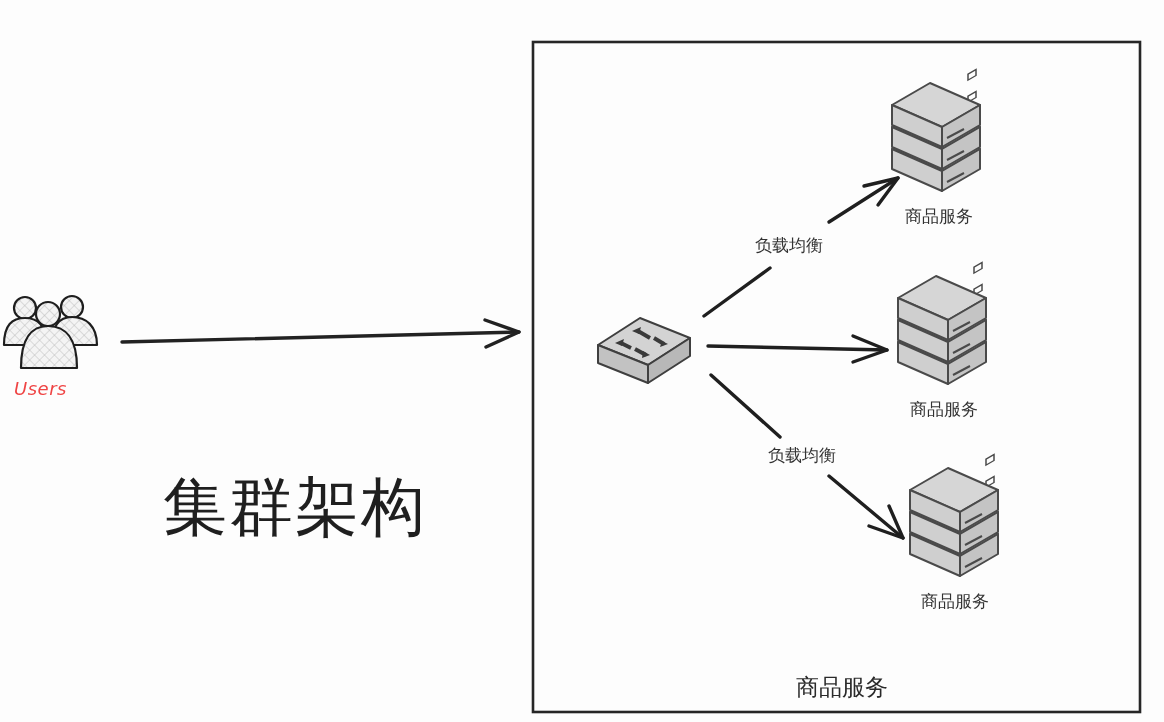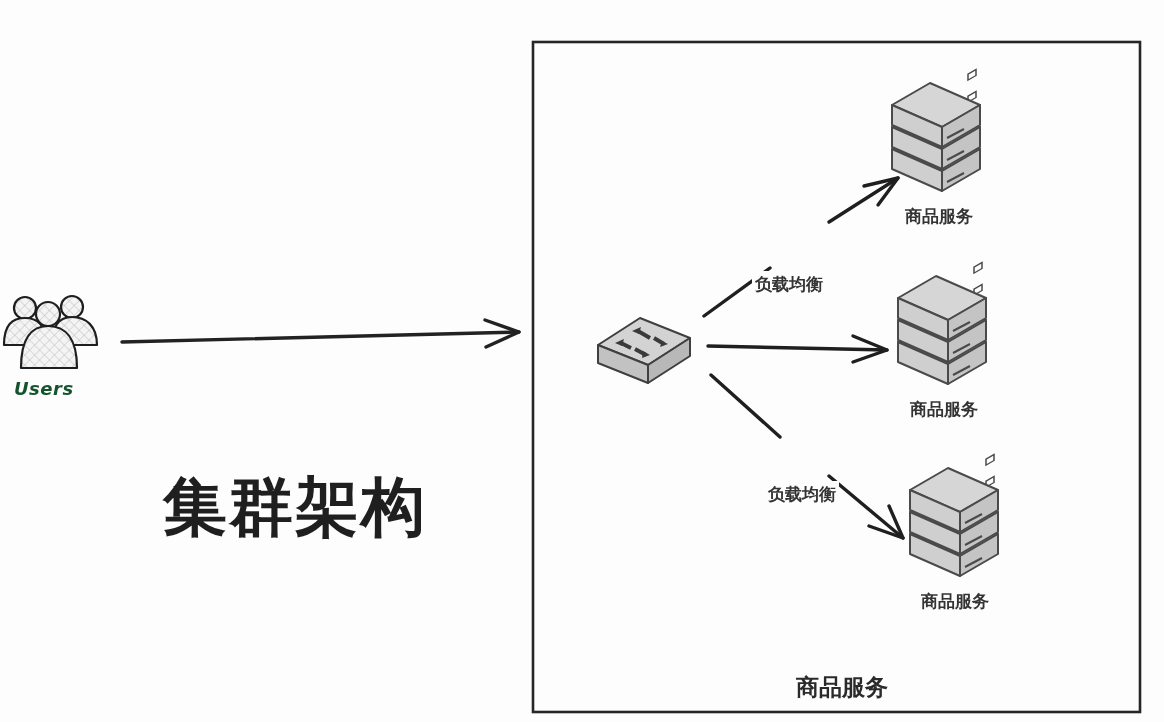--- a/index.html
+++ b/index.html
@@ -3,24 +3,24 @@
 <meta charset="utf-8">
 <style>
   html, body { margin: 0; padding: 0; }
   body {
     width: 1164px; height: 722px; overflow: hidden;
     background: #fdfdfd; position: relative;
     font-family: "DejaVu Sans", "Liberation Sans", sans-serif;
     color: #2b2b2b;
   }
   svg.canvas { position: absolute; left: 0; top: 0; }
-  .label { position: absolute; white-space: nowrap; background: #fdfdfd; font-weight: bold; }
-  .users-label { left: 14px; top: 378px; font-size: 18px; font-style: italic; letter-spacing: 0.5px; color: #14532d; background: transparent; }
+  .label { position: absolute; white-space: nowrap; background: #fdfdfd; }
+  .users-label { left: 14px; top: 378px; font-size: 18px; font-style: italic; letter-spacing: 0.5px; color: #ef4444; background: transparent; }
   .title { left: 163px; top: 464px; font-size: 64px; color: #1f1f1f; background: transparent; letter-spacing: 2px; }
-  .lb { font-size: 17px; color: #333; padding: 2px 3px; margin-top: 39px; }
+  .lb { font-size: 17px; color: #333; padding: 2px 3px; }
   .lb1 { left: 752px; top: 232px; }
   .lb2 { left: 765px; top: 442px; }
   .srv-lbl { font-size: 17px; color: #333; background: transparent; }
   .s1 { left: 905px; top: 205px; }
   .s2 { left: 910px; top: 398px; }
   .s3 { left: 921px; top: 590px; }
   .box-label { left: 796px; top: 672px; font-size: 23px; color: #2a2a2a; background: transparent; }
 </style>
 </head>
 <body>

